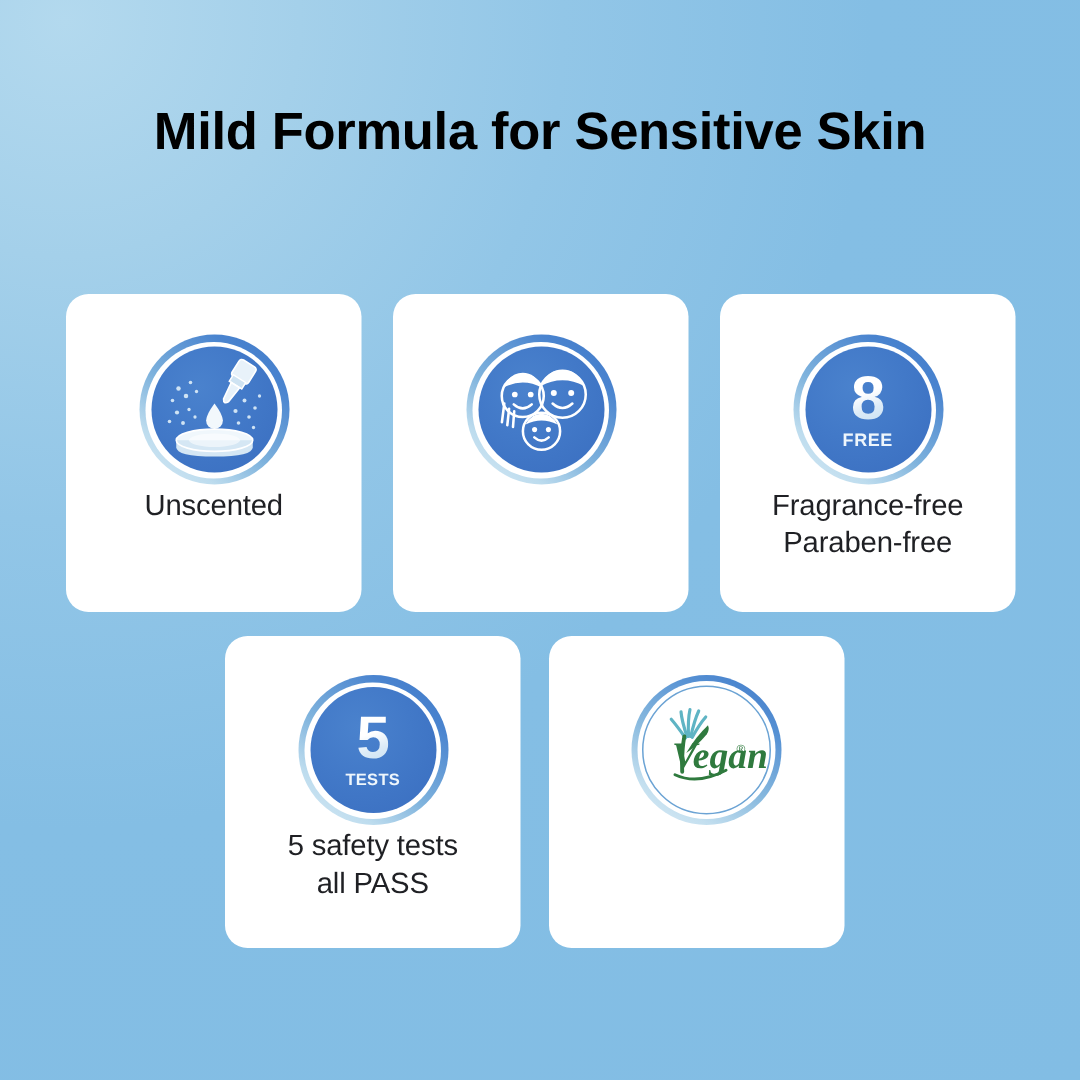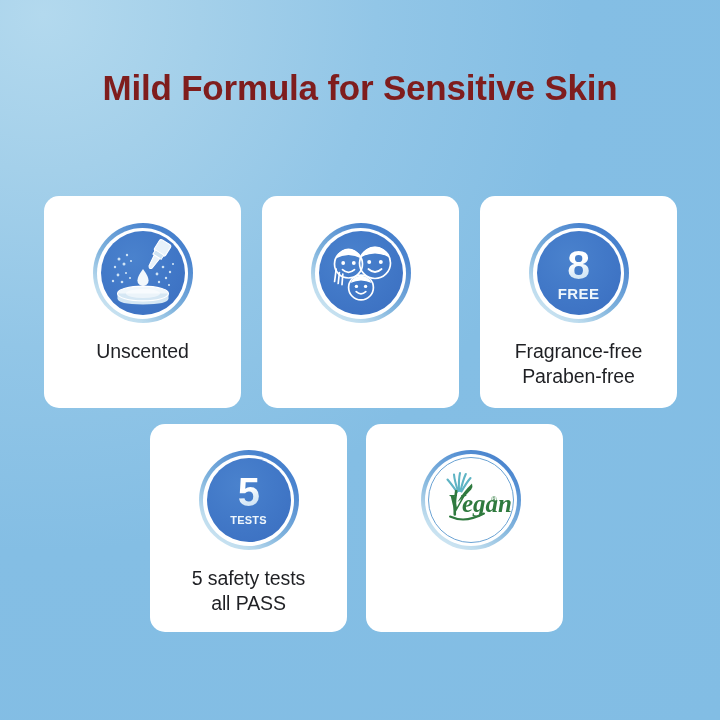--- a/index.html
+++ b/index.html
@@ -22,21 +22,21 @@
     box-sizing: border-box;
   }
 
   
   .title {
     position: absolute;
     left: 0;
     top: 66px;
     width: 720px;
     text-align: center;
-    color: #7f1d1d;
+    color: #000000;
     font-size: 35px;
     font-weight: bold;
     letter-spacing: -0.2px;
     line-height: 44px;
     white-space: nowrap;
   }
 
   
   .card {
     position: absolute;
@@ -58,21 +58,21 @@
 
   .badge-wrap {
     margin-top: 27px;
     width: 100px;
     height: 100px;
     position: relative;
   }
   .card-r2 .badge-wrap { margin-top: 26px; }
 
   .card-label {
-    margin-top: 16px;
+    margin-top: 2px;
     text-align: center;
     color: #1f2024;
     font-size: 19.5px;
     line-height: 25px;
     letter-spacing: -0.1px;
   }
   .card-label .ln { display: block; }
 
   
   .ring-outer {
@@ -113,21 +113,21 @@
     font-weight: bold;
     line-height: 38px;
     letter-spacing: -0.5px;
     background: linear-gradient(160deg, #ffffff 0%, #ffffff 42%, #dcebf7 68%, #c6dff2 100%);
     -webkit-background-clip: text;
     background-clip: text;
     color: transparent;
   }
   .num-sub {
     margin-top: 2px;
-    font-size: 15px;
+    font-size: 12px;
     font-weight: bold;
     letter-spacing: 0.4px;
     color: #eef6fc;
     line-height: 15px;
   }
   .num-badge.tests .num-big { font-size: 40px; }
   .num-badge.tests .num-sub { font-size: 11px; letter-spacing: 0.2px; }
 
   
   .vegan-outer {

